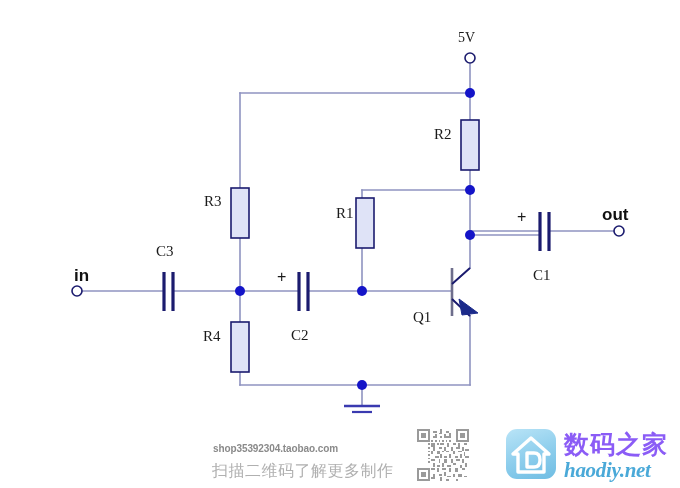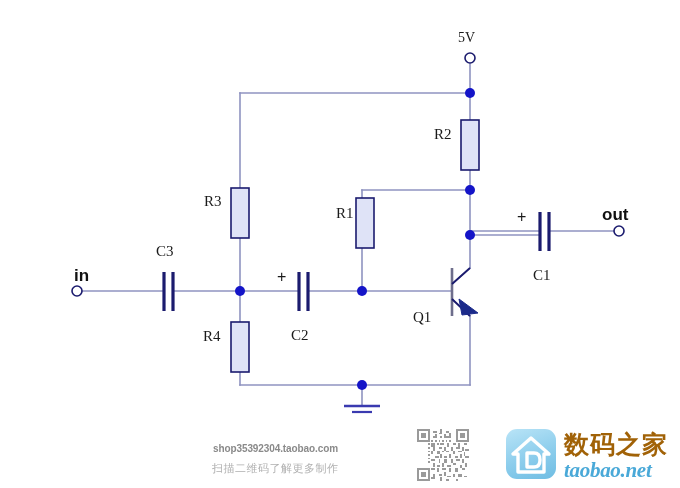--- a/index.html
+++ b/index.html
@@ -45,21 +45,21 @@
     font-family: "Liberation Sans", sans-serif;
     font-size: 10px;
     font-weight: bold;
     color: #8a8a8a;
     letter-spacing: -0.1px;
   }
   #wm-cn {
     left: 212px;
     top: 461px;
     font-family: "DejaVu Sans", sans-serif;
-    font-size: 11px;
+    font-size: 16px;
     color: #b0b0b0;
     letter-spacing: 0.5px;
   }
   #wm-qr {
     position: absolute;
     left: 417px;
     top: 429px;
     width: 52px;
     height: 52px;
   }
@@ -78,21 +78,21 @@
     border-radius: 11px;
     background: linear-gradient(160deg, #b9e4f7 0%, #8ccdec 55%, #6fbde3 100%);
   }
   #logo-cn {
     position: absolute;
     left: 58px;
     top: -1px;
     font-family: "DejaVu Sans", sans-serif;
     font-size: 25px;
     font-weight: bold;
-    color: #a16207;
+    color: #8b5cf6;
     letter-spacing: 1px;
     white-space: nowrap;
   }
   #logo-en {
     position: absolute;
     left: 58px;
     top: 29px;
     font-family: "Liberation Serif", serif;
     font-style: italic;
     font-weight: bold;
@@ -341,16 +341,16 @@
   </svg>
 
   <div id="logo-block">
     <div id="logo-badge">
       <svg viewBox="0 0 50 50" width="50" height="50">
         <path d="M25 9 L43 25 L38 25 L38 43 L12 43 L12 25 L7 25 Z" fill="none" stroke="#ffffff" stroke-width="3.4" stroke-linejoin="round"></path>
         <path d="M21 24 L28 24 Q34 24 34 31 Q34 38 28 38 L21 38 Z" fill="none" stroke="#ffffff" stroke-width="3.4" stroke-linejoin="round"></path>
       </svg>
     </div>
     <div id="logo-cn">数码之家</div>
-    <div id="logo-en">taobao.net</div>
+    <div id="logo-en">haodiy.net</div>
   </div>
 
 </div>
 
 </body></html>

